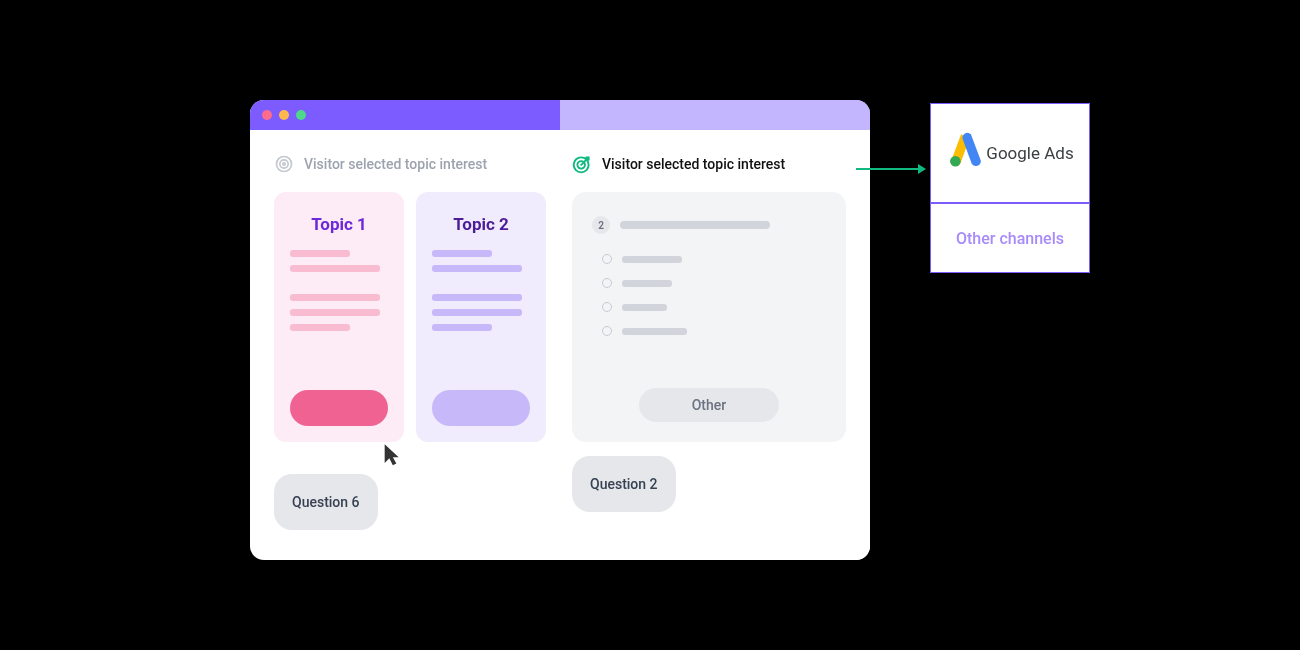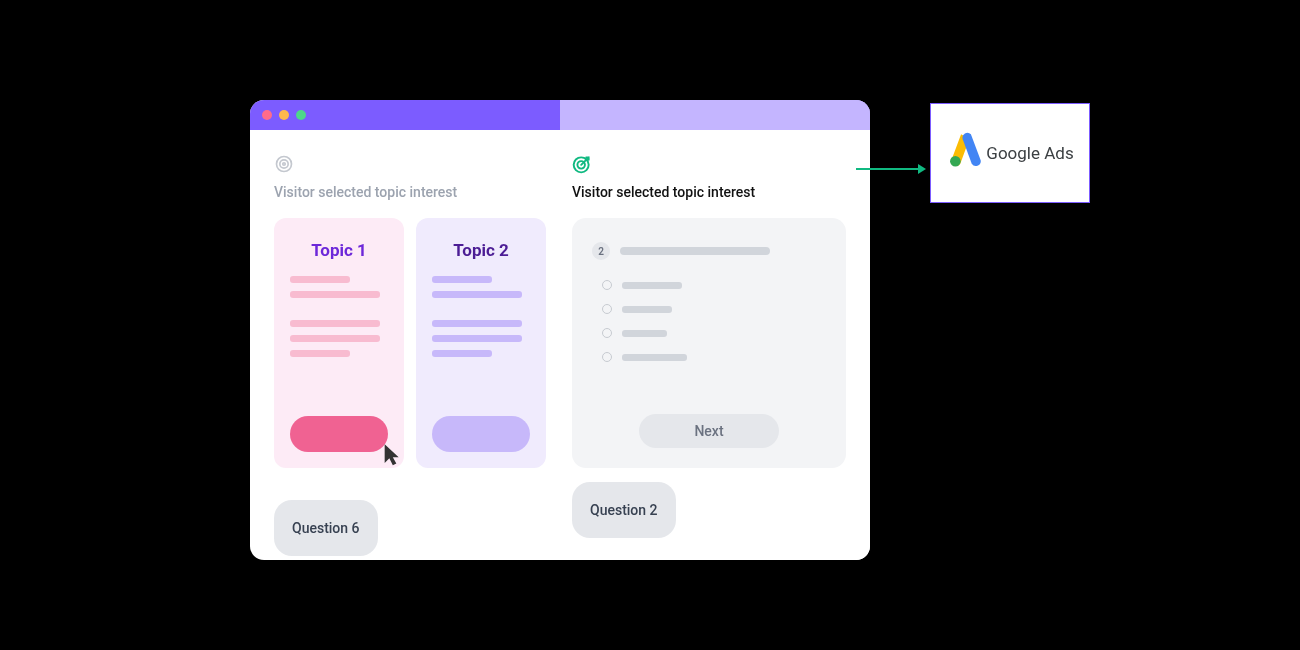--- a/index.html
+++ b/index.html
@@ -50,26 +50,26 @@
       height: calc(100% - 30px);
     }
 
     
     .col-left {
       width: 280px;
       position: relative;
     }
     .section-heading {
       display: flex;
+      align-items: center;
       gap: 10px;
       font-size: 14px;
       color: #9CA3AF;
       font-weight: 500;
       margin-bottom: 18px;
-      flex-direction: column;
     }
     .target-icon-grey svg { display: block; }
 
     .topic-cards {
       display: flex;
       gap: 12px;
       margin-bottom: 18px;
     }
     .topic-card {
       width: 130px;
@@ -340,21 +340,21 @@
           </div>
           <div class="q-option">
             <div class="q-radio"></div>
             <div class="q-opt-ph w3"></div>
           </div>
           <div class="q-option">
             <div class="q-radio"></div>
             <div class="q-opt-ph w4"></div>
           </div>
         </div>
-        <div class="next-btn">Next</div>
+        <div class="next-btn">Other</div>
       </div>
       <span class="question-chip">Question 2</span>
     </div>
 
   </div>
 </div>
 
 <div class="flow-arrow">
   <svg width="72" height="14" viewBox="0 0 72 14" style="position:absolute;top:-6px">
     <line x1="0" y1="7" x2="62" y2="7" stroke="#10B981" stroke-width="2"></line>
@@ -366,13 +366,16 @@
   <div class="dest-box dest-google">
     <div class="dest-google-logo">
       <svg width="40" height="36" viewBox="0 0 48 44">
         <path d="M18 4 L6 36 A6 6 0 0 0 17 40 L28 10 Z" fill="#FBBC04"></path>
         <path d="M30 4 L42 36 A6 6 0 0 1 31 40 L20 10 A6 6 0 0 1 30 4 Z" fill="#4285F4"></path>
         <circle cx="11" cy="37" r="6.5" fill="#34A853"></circle>
       </svg>
     </div>
     <div class="dest-google-text">Google Ads</div>
   </div>
+  <div class="dest-box dest-other">
+    <span>Other channels</span>
+  </div>
 </div>
 
 </body></html>

